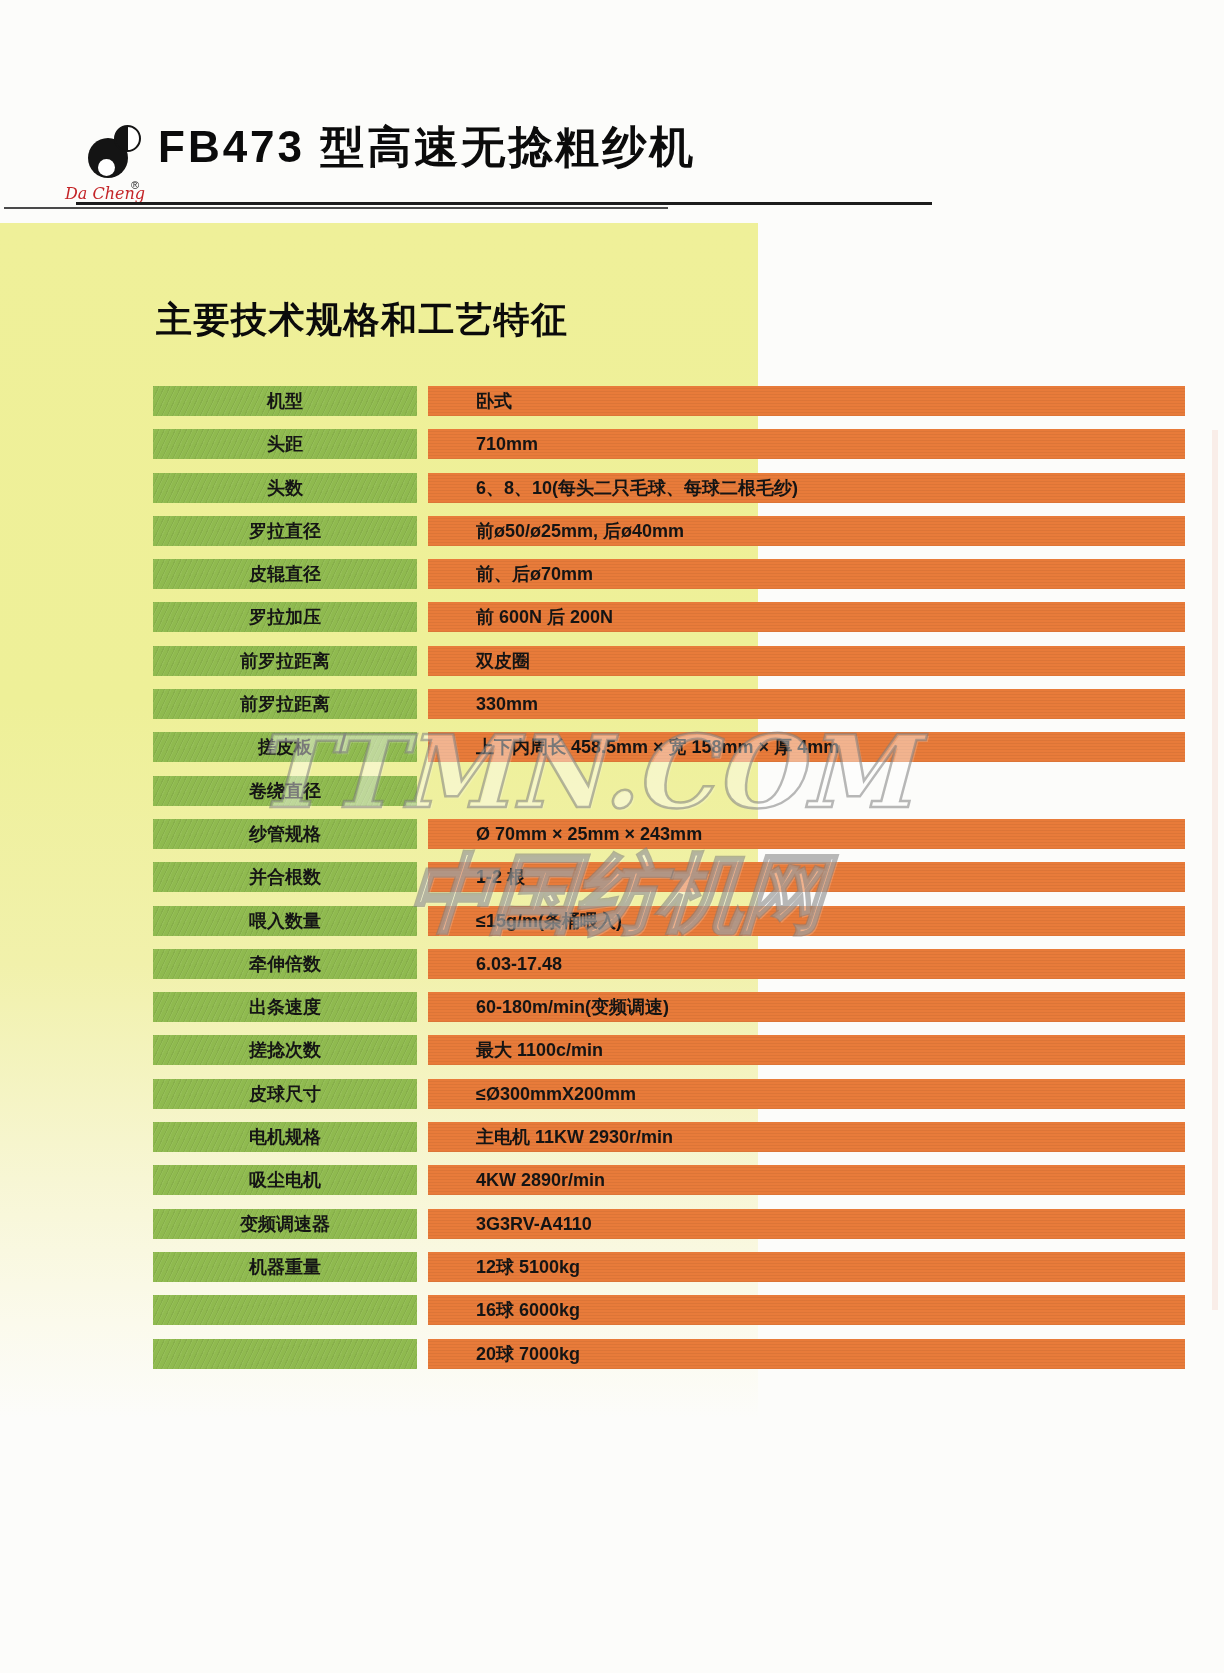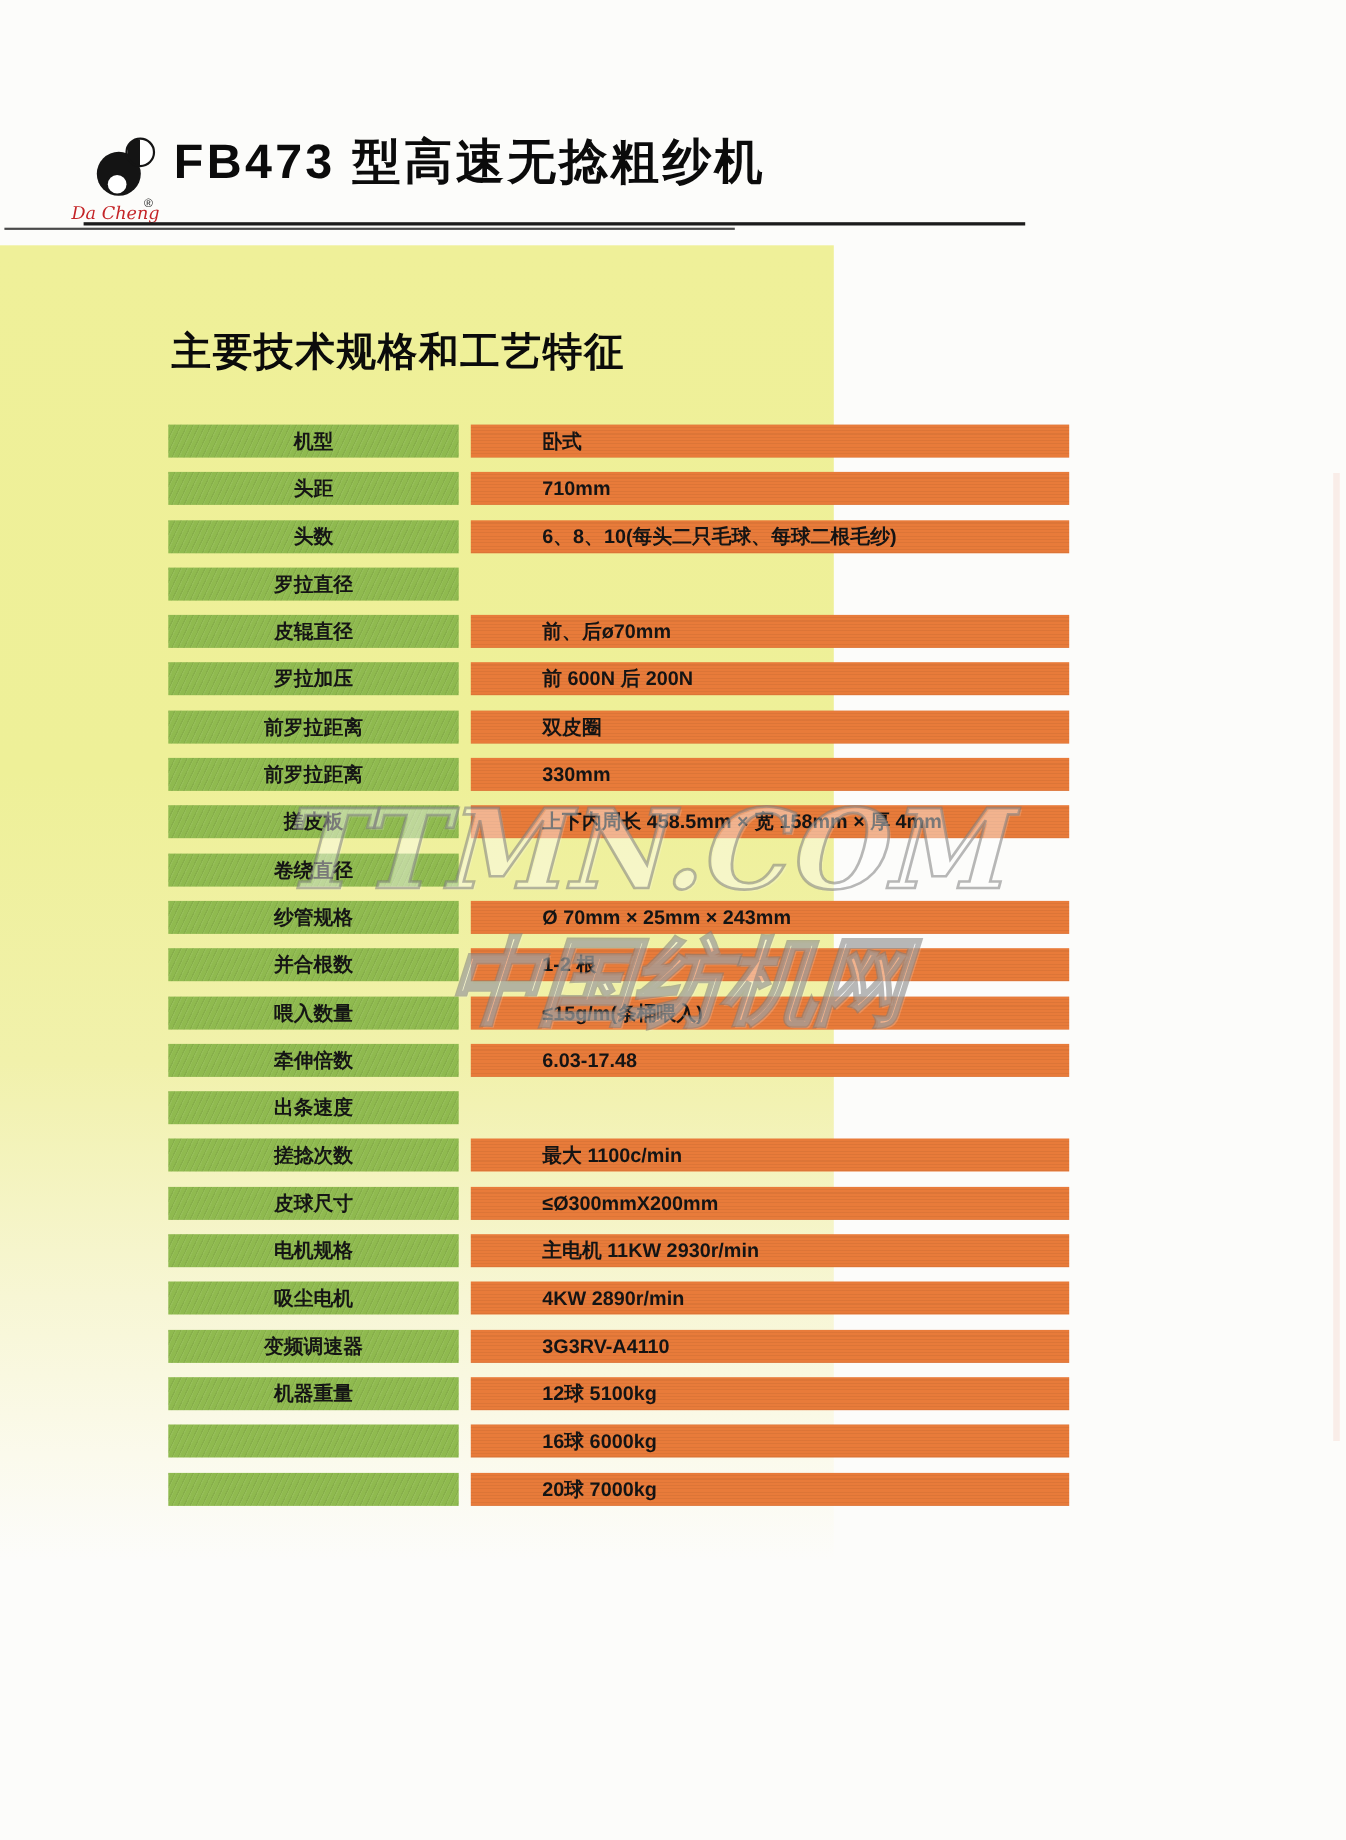--- a/index.html
+++ b/index.html
@@ -28,21 +28,21 @@
   .section-heading{position:absolute;left:156px;top:296px;font-size:36px;font-weight:900;
     letter-spacing:1.5px;color:#0b0b0b;white-space:nowrap;}
   
   .spec-table{position:absolute;left:153px;top:386px;display:flex;flex-direction:column;gap:13.3px;}
   .row{display:flex;gap:11px;height:30px;}
   .cell{display:flex;align-items:center;font-size:18px;line-height:1;}
   .cell.label{width:264px;justify-content:center;font-weight:700;color:#151515;
     background:
       repeating-linear-gradient(115deg,rgba(0,0,0,0.06) 0 1px,rgba(255,255,255,0.05) 1px 2px,transparent 2px 5px),
       var(--green,#8fba4f);}
-  .cell.value{width:544px;box-sizing:border-box;padding-left:65px;font-weight:600;color:#141414;
+  .cell.value{width:757px;box-sizing:border-box;padding-left:48px;font-weight:600;color:#141414;
     white-space:nowrap;
     background:
       repeating-linear-gradient(0deg,rgba(0,0,0,0.05) 0 1px,transparent 1px 3px),
       var(--orange,#e87b3a);}
   
   .watermark{position:absolute;left:0;top:0;width:1224px;height:1673px;pointer-events:none;z-index:5;}
   .wm-line{position:absolute;font-family:"DejaVu Serif","Liberation Serif",serif;
     font-style:italic;font-weight:bold;line-height:1;white-space:nowrap;
     color:rgba(255,255,255,0.30);
     -webkit-text-stroke:2.5px rgba(125,125,125,0.55);
@@ -77,20 +77,21 @@
     <div class="row">
       <div class="cell label">头距</div>
       <div class="cell value">710mm</div>
     </div>
     <div class="row">
       <div class="cell label">头数</div>
       <div class="cell value">6、8、10(每头二只毛球、每球二根毛纱)</div>
     </div>
     <div class="row">
       <div class="cell label">罗拉直径</div>
+      <div class="cell value">前ø50/ø25mm, 后ø40mm</div>
     </div>
     <div class="row">
       <div class="cell label">皮辊直径</div>
       <div class="cell value">前、后ø70mm</div>
     </div>
     <div class="row">
       <div class="cell label">罗拉加压</div>
       <div class="cell value">前 600N 后 200N</div>
     </div>
     <div class="row">
@@ -119,20 +120,21 @@
     <div class="row">
       <div class="cell label">喂入数量</div>
       <div class="cell value">≤15g/m(条桶喂入)</div>
     </div>
     <div class="row">
       <div class="cell label">牵伸倍数</div>
       <div class="cell value">6.03-17.48</div>
     </div>
     <div class="row">
       <div class="cell label">出条速度</div>
+      <div class="cell value">60-180m/min(变频调速)</div>
     </div>
     <div class="row">
       <div class="cell label">搓捻次数</div>
       <div class="cell value">最大 1100c/min</div>
     </div>
     <div class="row">
       <div class="cell label">皮球尺寸</div>
       <div class="cell value">≤Ø300mmX200mm</div>
     </div>
     <div class="row">

